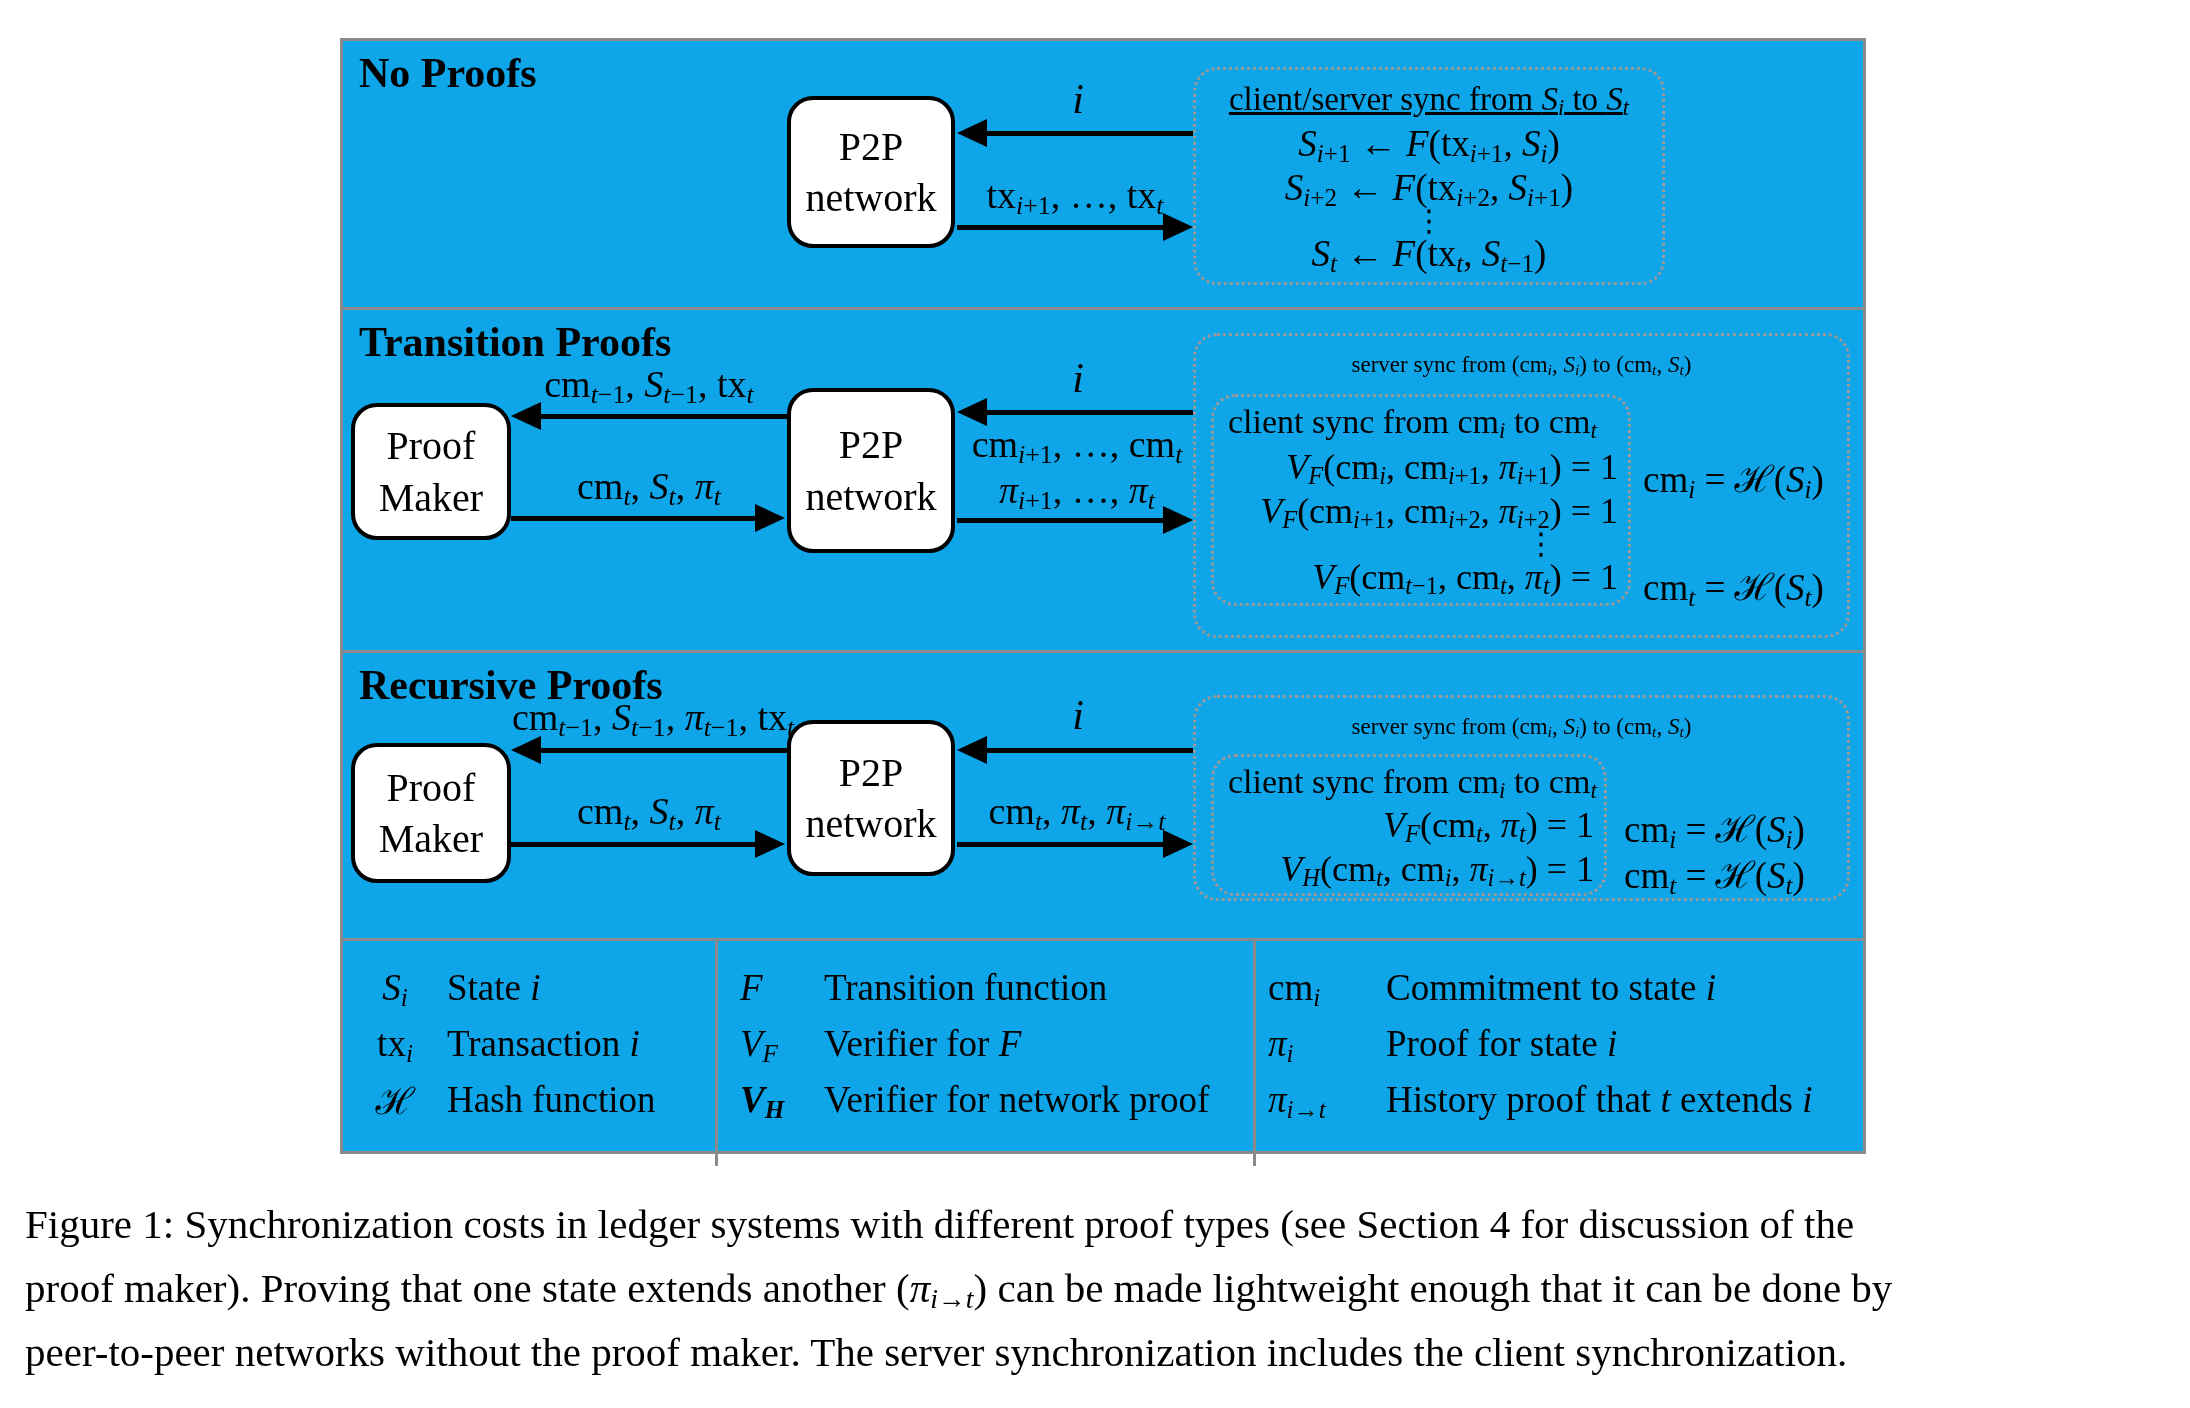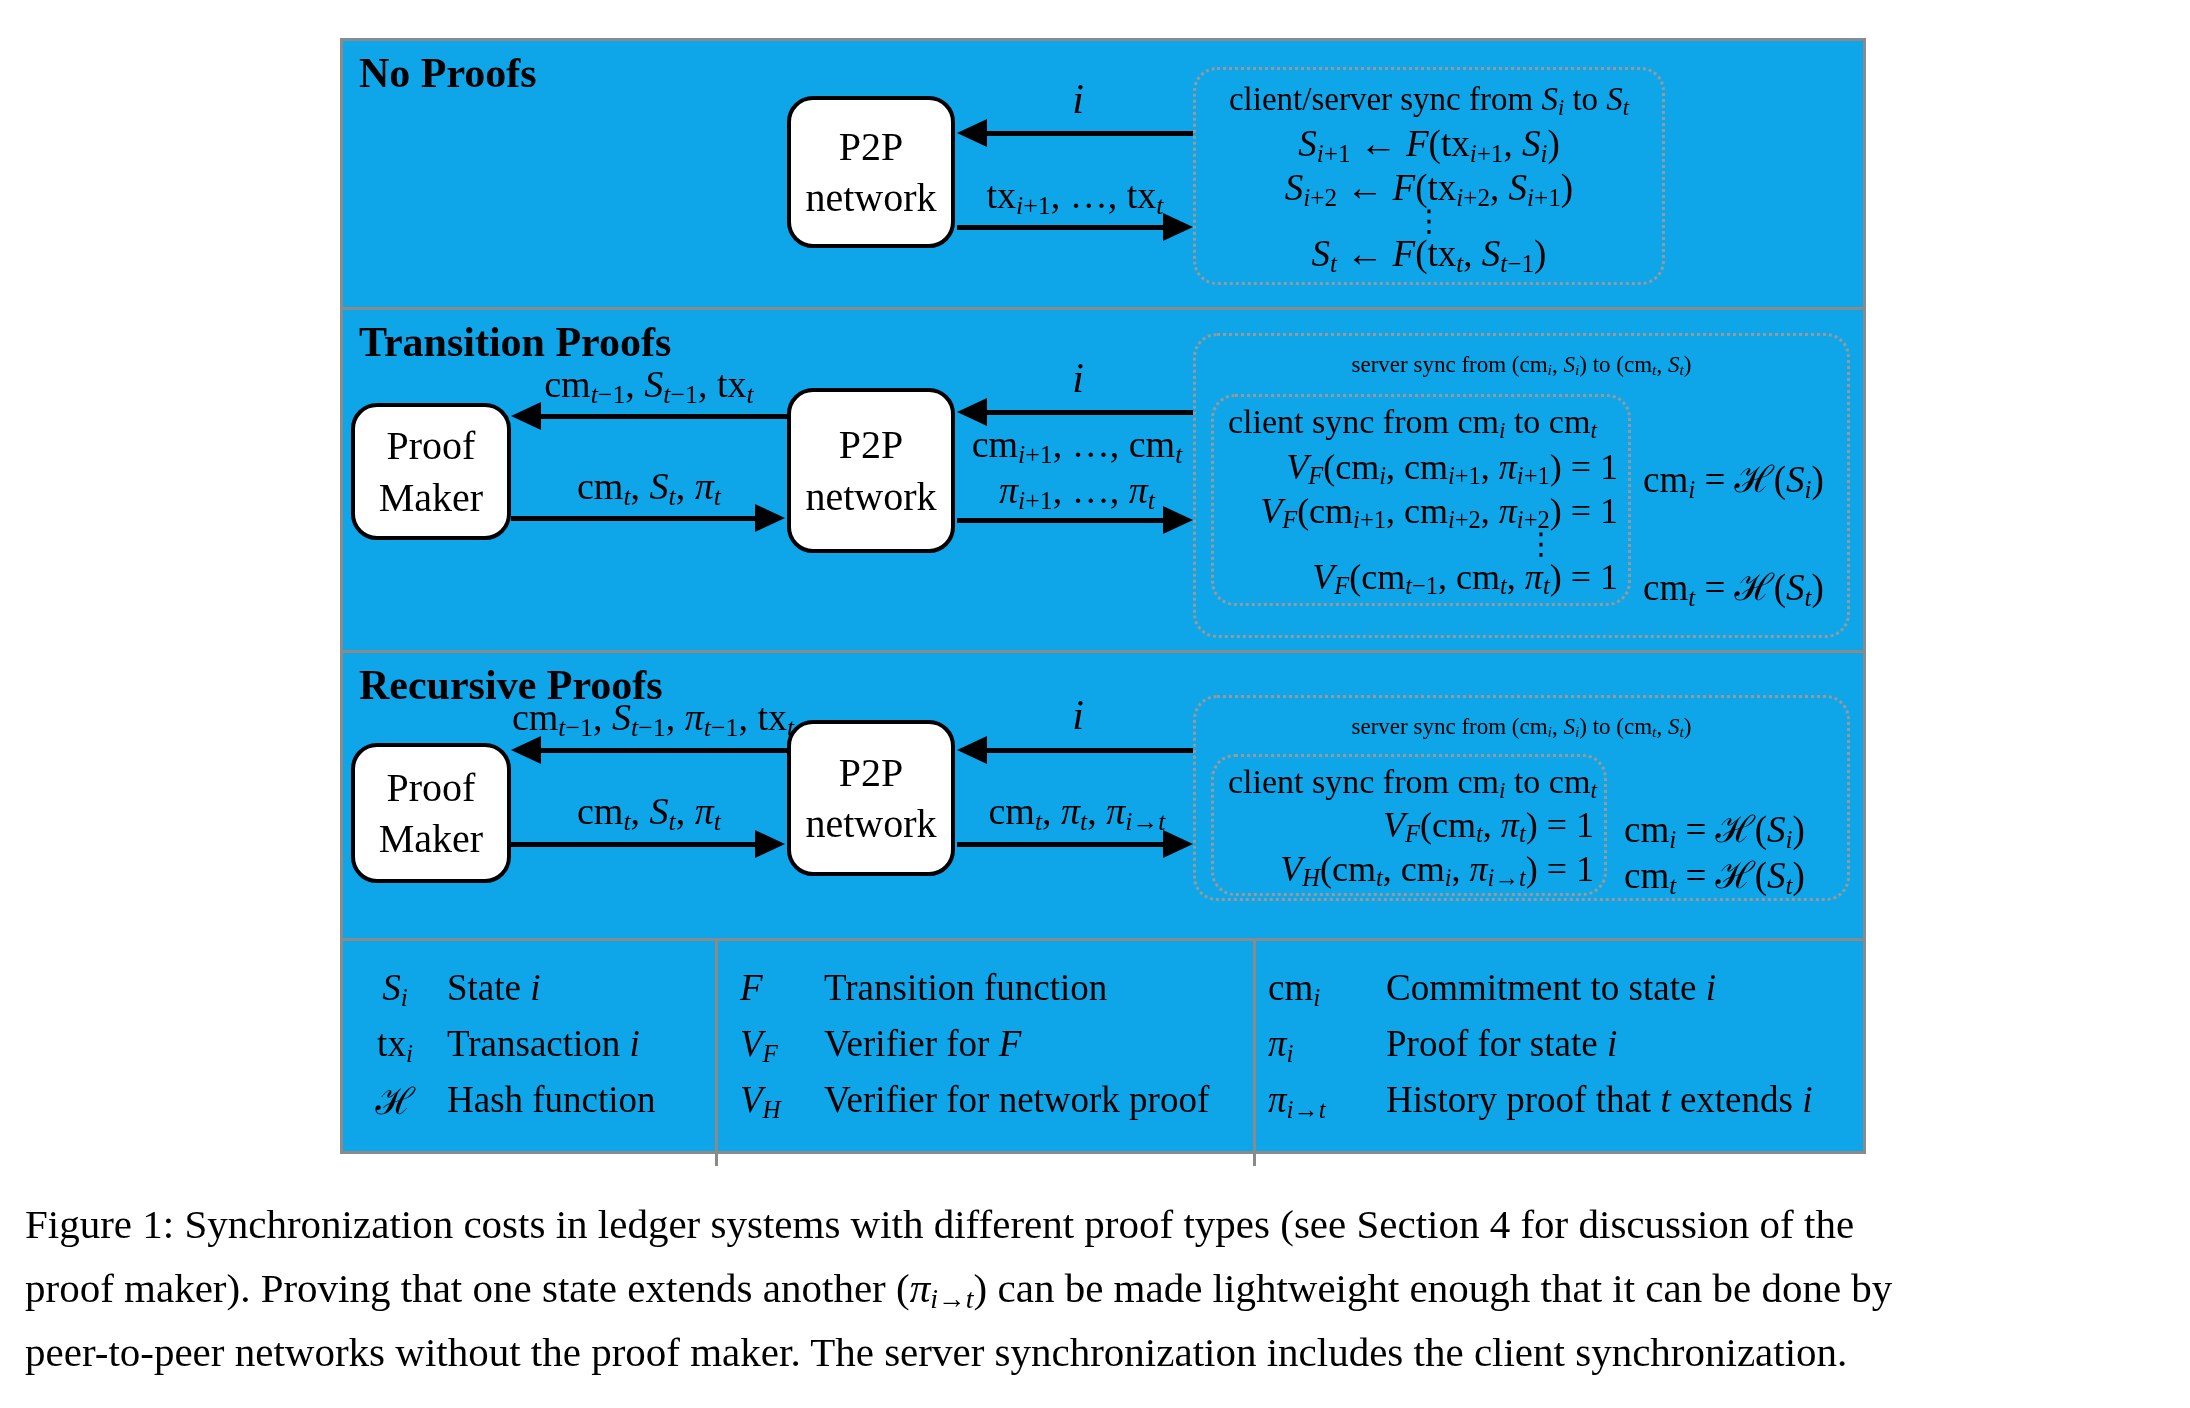--- a/index.html
+++ b/index.html
@@ -71,21 +71,21 @@
 
       <div class="ah ah-left" style="left:614px; top:78px;"></div>
       <div class="aline" style="left:642px; top:90px; width:208px;"></div>
       <div class="albl" style="left:735px; top:36px; font-size:42px;"><i>i</i></div>
 
       <div class="aline" style="left:614px; top:184px; width:208px;"></div>
       <div class="ah ah-right" style="left:820px; top:172px;"></div>
       <div class="albl" style="left:732px; top:132px;">tx<sub><i>i</i>+1</sub>, …, tx<sub><i>t</i></sub></div>
 
       <div class="dotted" style="left:850px; top:26px; width:472px; height:218px;">
-        <div class="sync-hd" style="font-size:33px;">client/server sync from <i>S</i><sub><i>i</i></sub> to <i>S</i><sub><i>t</i></sub></div>
+        <div class="sync-hd" style="font-size:33px;text-decoration:underline;">client/server sync from <i>S</i><sub><i>i</i></sub> to <i>S</i><sub><i>t</i></sub></div>
         <div style="text-align:center; margin-top:2px;">
           <div class="eq"><i>S</i><sub><i>i</i>+1</sub> ← <i>F</i>(tx<sub><i>i</i>+1</sub>, <i>S</i><sub><i>i</i></sub>)</div>
           <div class="eq"><i>S</i><sub><i>i</i>+2</sub> ← <i>F</i>(tx<sub><i>i</i>+2</sub>, <i>S</i><sub><i>i</i>+1</sub>)</div>
           <div class="eq vdots">⋮</div>
           <div class="eq"><i>S</i><sub><i>t</i></sub> ← <i>F</i>(tx<sub><i>t</i></sub>, <i>S</i><sub><i>t</i>−1</sub>)</div>
         </div>
       </div>
     </div>
 
     <div class="panel panel-2">
@@ -197,21 +197,21 @@
       <div class="lg-col lg-col-2" style="left:372px; width:538px; padding-left:22px;">
         <div class="lg-row">
           <span class="lg-sym" style="width:84px;"><i>F</i></span>
           <span class="lg-desc">Transition function</span>
         </div>
         <div class="lg-row">
           <span class="lg-sym" style="width:84px;"><i>V</i><sub><i>F</i></sub></span>
           <span class="lg-desc">Verifier for <i>F</i></span>
         </div>
         <div class="lg-row">
-          <span class="lg-sym" style="width:84px;"><i>V</i><sub><i>H</i></sub></span>
+          <span class="lg-sym" style="width:84px;font-weight:bold;"><i>V</i><sub><i>H</i></sub></span>
           <span class="lg-desc">Verifier for network proof</span>
         </div>
       </div>
       <div class="lg-col lg-col-3" style="left:910px; width:610px; padding-left:12px;">
         <div class="lg-row">
           <span class="lg-sym" style="width:118px;">cm<sub><i>i</i></sub></span>
           <span class="lg-desc">Commitment to state <i>i</i></span>
         </div>
         <div class="lg-row">
           <span class="lg-sym" style="width:118px;"><i>π</i><sub><i>i</i></sub></span>

